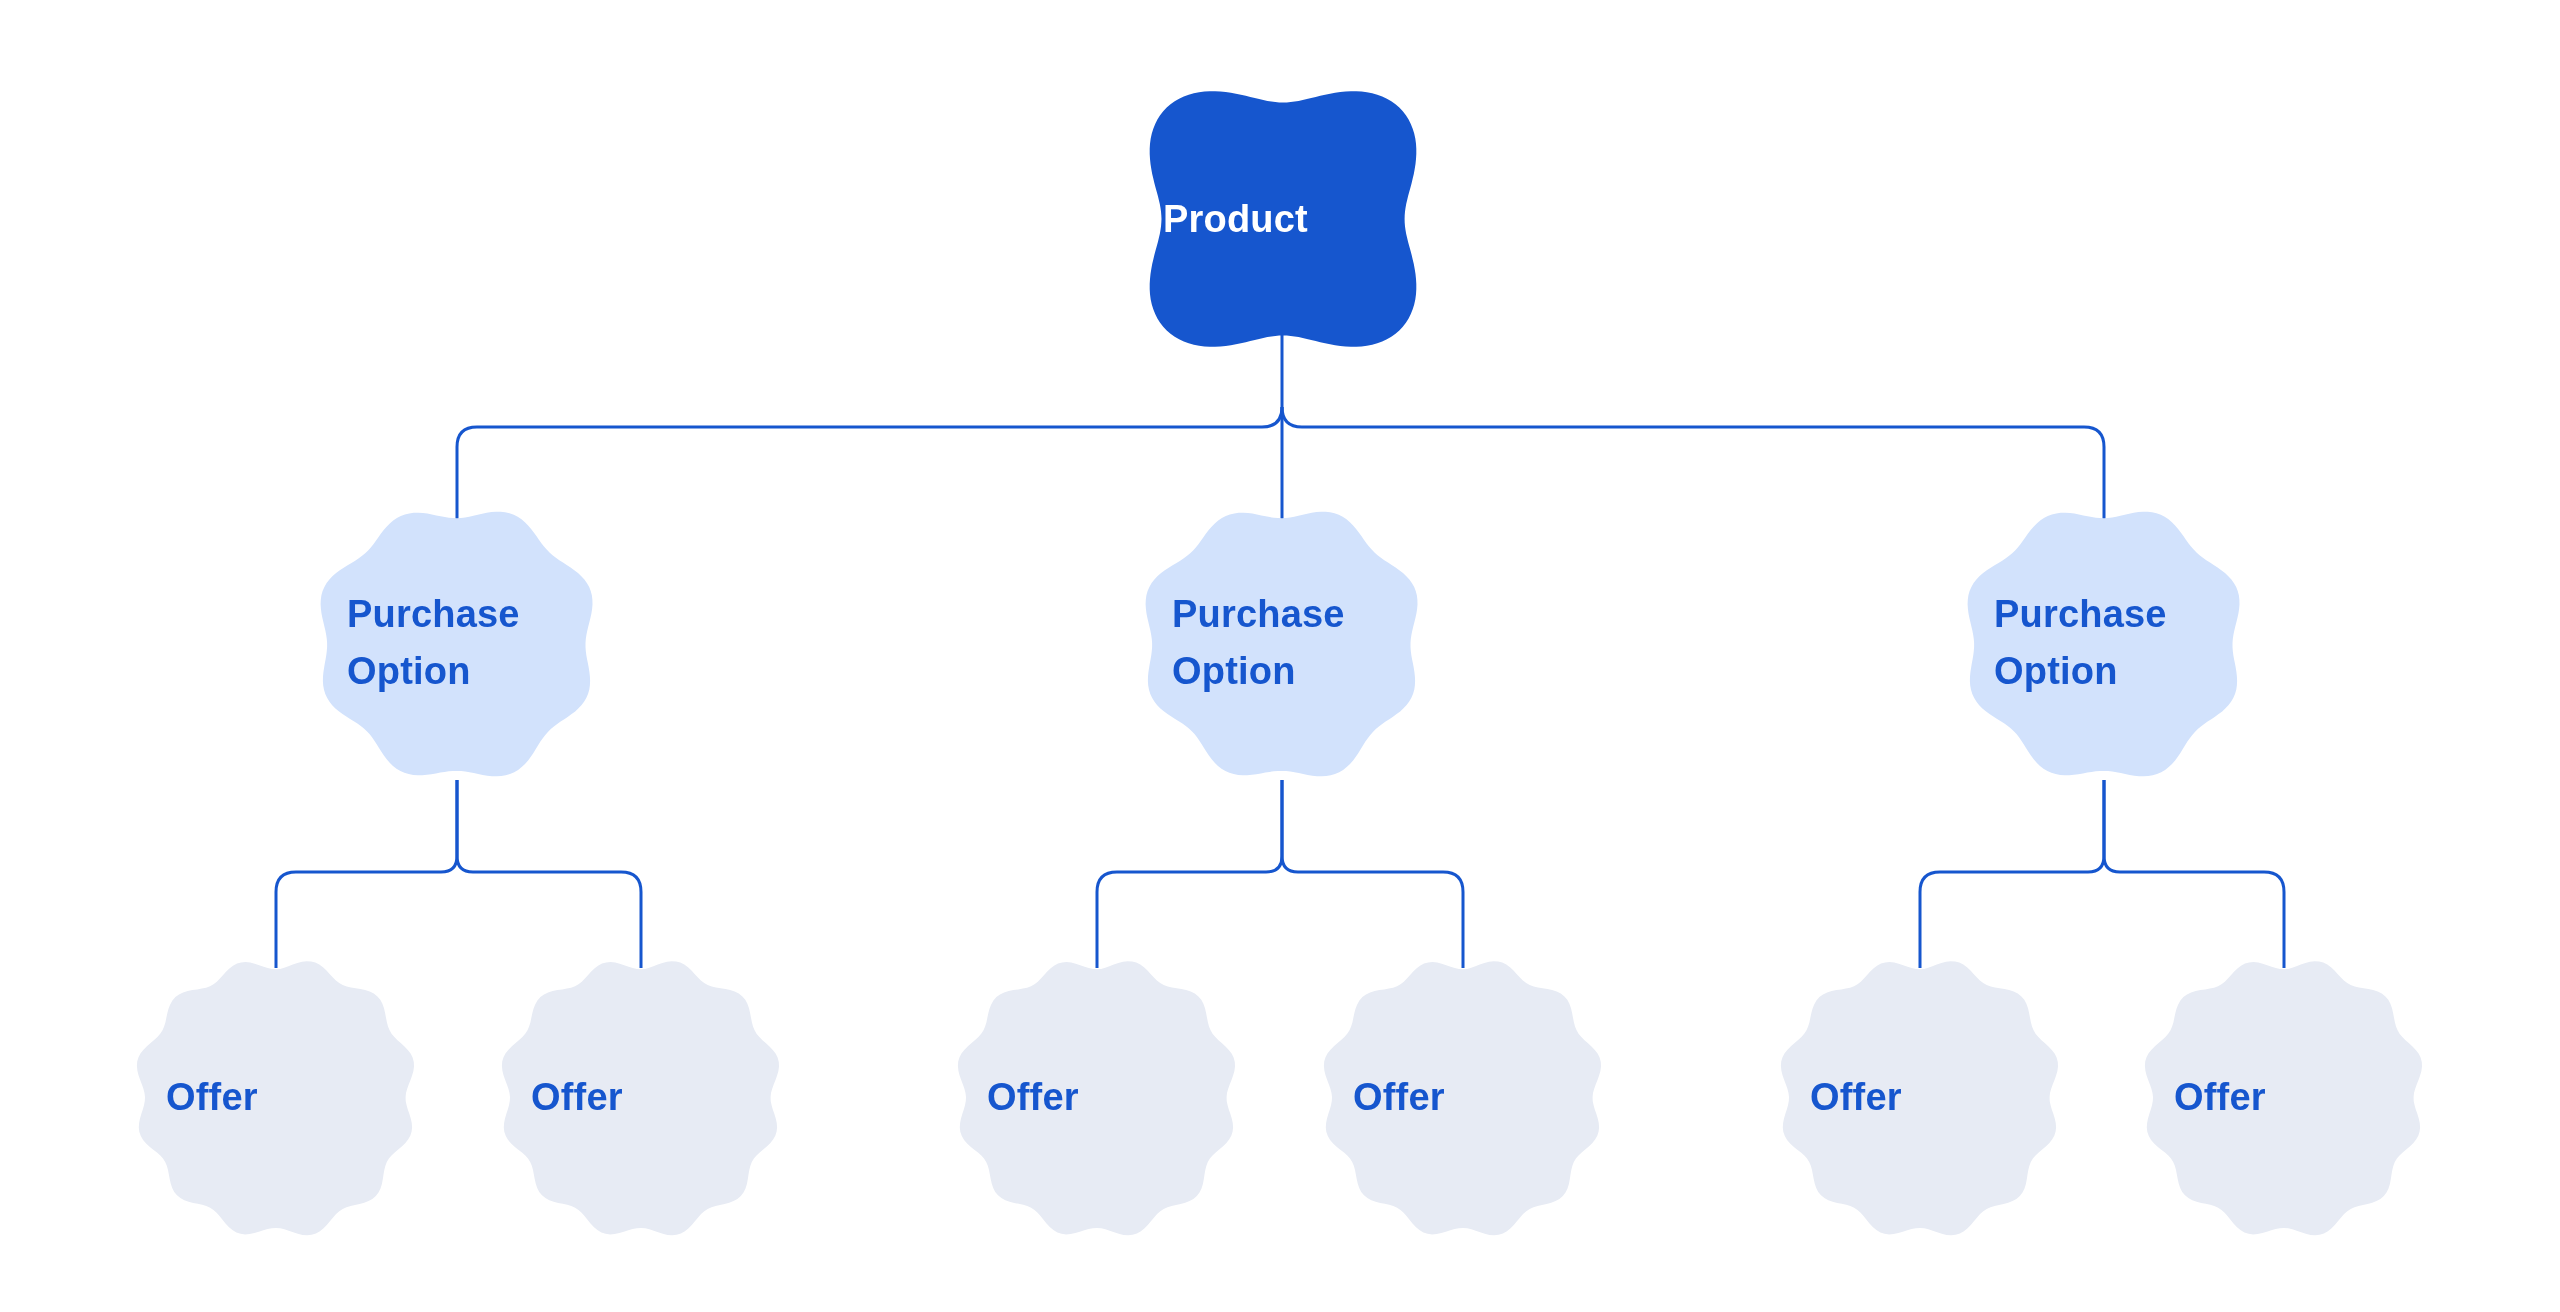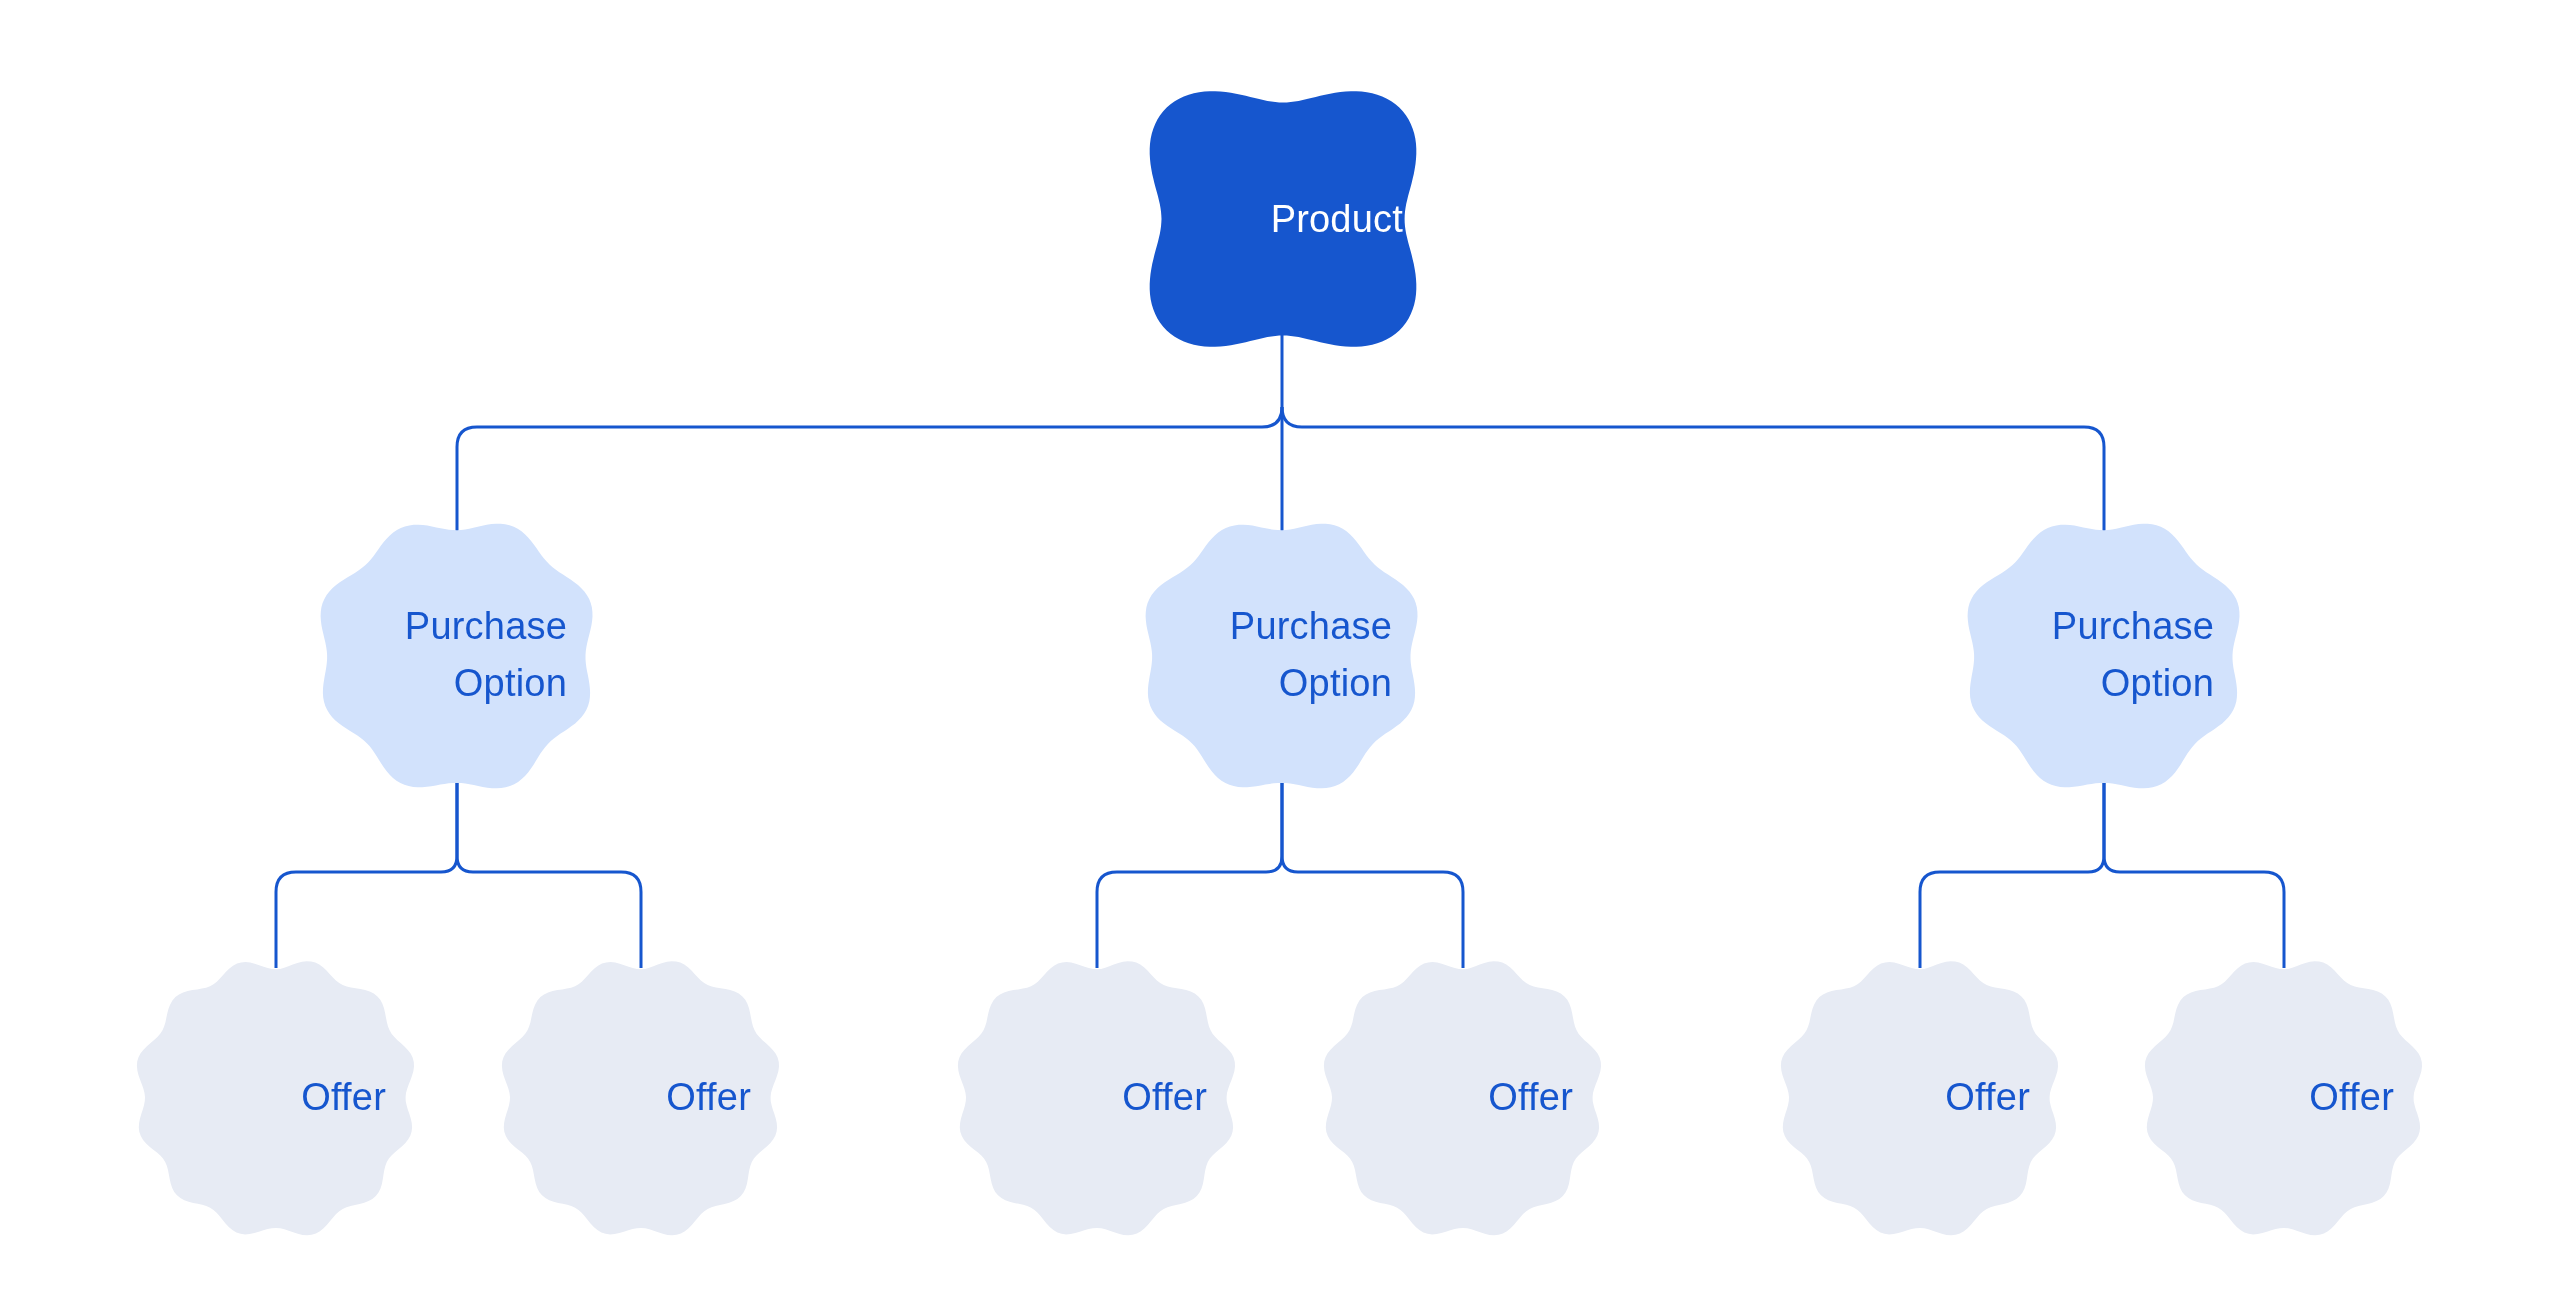--- a/index.html
+++ b/index.html
@@ -33,34 +33,34 @@
   }
   .node svg.blob {
     position: absolute;
     left: 0; top: 0;
     width: 100%; height: 100%;
     overflow: visible;
   }
   .node .label {
     position: relative;
     z-index: 3;
-    text-align: right;
+    text-align: left;
     font-size: 38px;
-    font-weight: 400;
+    font-weight: 700;
     line-height: 1.5;
     letter-spacing: 0.2px;
   }
   .node-root .label { width: 240px; }
   .node-option .label { width: 220px; }
   .node-offer .label { width: 220px; }
 
   
   .node-root   { left: 1150px; top:  92px; width: 266px; height: 254px; }
 
-  .node-option { width: 288px; height: 282px; top: 514px; }
+  .node-option { width: 288px; height: 282px; top: 502px; }
   .option-1 { left:  313px; }
   .option-2 { left: 1138px; }
   .option-3 { left: 1960px; }
 
   .node-offer { width: 286px; height: 284px; top: 955px; }
   .offer-1 { left:  133px; }
   .offer-2 { left:  498px; }
   .offer-3 { left:  954px; }
   .offer-4 { left: 1320px; }
   .offer-5 { left: 1777px; }

